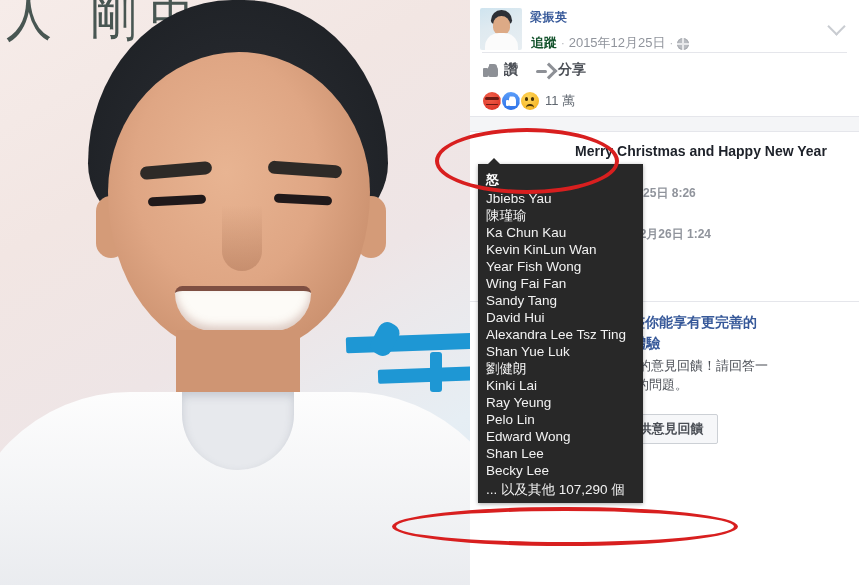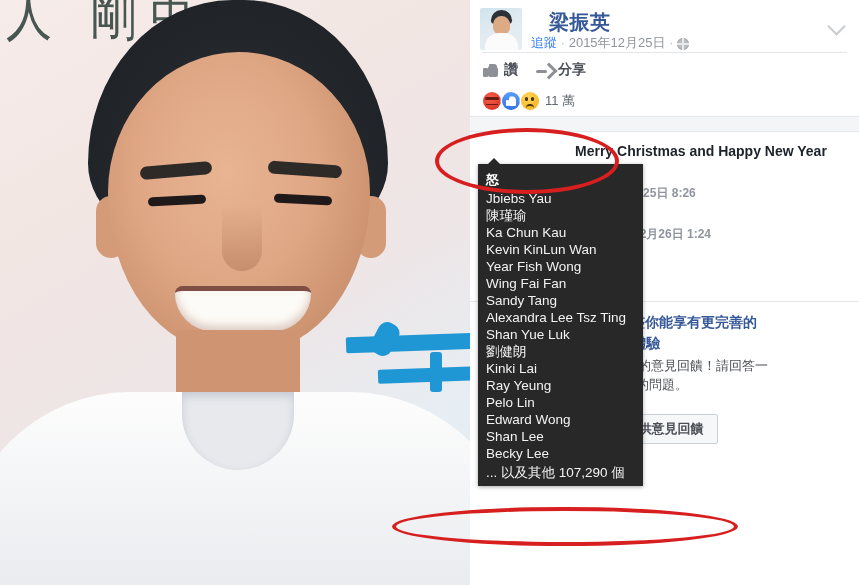--- a/index.html
+++ b/index.html
@@ -195,37 +195,36 @@
   .avatar-body {
     position: absolute;
     left: 5px; top: 25px;
     width: 33px; height: 18px;
     background: #fbfbfb;
     border-radius: 14px 14px 0 0;
   }
   .poster-name {
     position: absolute;
     left: 60px; top: 9px;
-    font-size: 20px;
+    font-size: 12px;
     font-weight: bold;
     color: #365899;
     letter-spacing: 0.5px;
-    margin-left: 19px;
   }
   .meta-line {
     position: absolute;
     left: 61px; top: 34px;
     font-size: 13px;
     color: #90949c;
     display: flex;
     align-items: center;
     gap: 4px;
     white-space: nowrap;
   }
-  .meta-link { color: #3b82f6; }
+  .meta-link { color: #14532d; font-weight: bold; }
   .meta-dot { color: #b0b3b8; font-size: 11px; }
   .globe-icon {
     display: inline-block;
     width: 12px; height: 12px;
     border-radius: 50%;
     background: #b9bcc1;
     position: relative;
     top: 1px;
     box-shadow: inset 0 0 0 1px #a8abb0;
   }
@@ -616,20 +615,21 @@
     <div class="tooltip-arrow"></div>
     <div class="tooltip-title">怒</div>
     <div class="tooltip-names">
       <div class="tooltip-name">Jbiebs Yau</div>
       <div class="tooltip-name">陳瑾瑜</div>
       <div class="tooltip-name">Ka Chun Kau</div>
       <div class="tooltip-name">Kevin KinLun Wan</div>
       <div class="tooltip-name">Year Fish Wong</div>
       <div class="tooltip-name">Wing Fai Fan</div>
       <div class="tooltip-name">Sandy Tang</div>
+      <div class="tooltip-name">David Hui</div>
       <div class="tooltip-name">Alexandra Lee Tsz Ting</div>
       <div class="tooltip-name">Shan Yue Luk</div>
       <div class="tooltip-name">劉健朗</div>
       <div class="tooltip-name">Kinki Lai</div>
       <div class="tooltip-name">Ray Yeung</div>
       <div class="tooltip-name">Pelo Lin</div>
       <div class="tooltip-name">Edward Wong</div>
       <div class="tooltip-name">Shan Lee</div>
       <div class="tooltip-name">Becky Lee</div>
     </div>

